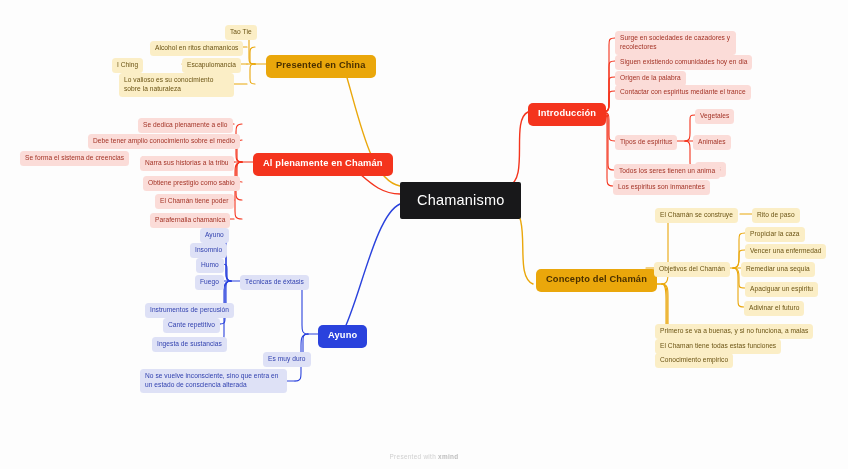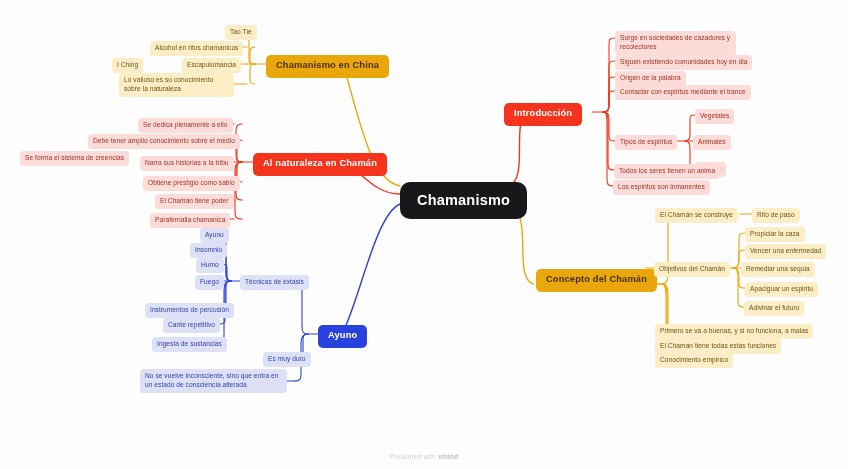--- a/index.html
+++ b/index.html
@@ -24,23 +24,23 @@
     position: absolute;
     white-space: nowrap;
     line-height: 1.25;
     z-index: 3;
   }
   
   .root {
     background: #18181a;
     color: #ffffff;
     font-size: 14.5px;
-    font-weight: 700;
+    font-weight: 400;
     padding: 9px 17px 10px 17px;
-    border-radius: 10px;
+    border-radius: 2px;
     letter-spacing: .2px;
   }
   
   .branch {
     font-size: 9.3px;
     font-weight: bold;
     padding: 5px 10px 6px 10px;
     border-radius: 5px;
     letter-spacing: .15px;
   }
@@ -173,33 +173,33 @@
         <path d="M 733 268 C 739 268 739 263 739 258 L 739 255 C 739 251 739 250 745 250"></path>
         <path d="M 733 268 L 741 268"></path>
         <path d="M 733 268 C 739 268 739 273 739 278 L 739 283 C 739 287 739 288 745 288"></path>
         <path d="M 733 268 C 738 268 738 274 738 280 L 738 300 C 738 305 738 307 744 307"></path>
       </g>
     </g>
   </svg>
 
   <div class="node root" style="left:400px; top:182px;">Chamanismo</div>
 
-  <div class="node branch gold" style="left:266px; top:55px;">Chamanismo en China</div>
+  <div class="node branch gold" style="left:266px; top:55px;">Presented en China</div>
 
   <div class="node leaf gold" style="left:225px; top:25px;">Tao Tie</div>
 
   <div class="node leaf gold" style="left:150px; top:41px;">Alcohol en ritos chamanicos</div>
 
   <div class="node leaf gold" style="left:182px; top:58px;">Escapulomancia</div>
 
   <div class="node leaf gold" style="left:112px; top:58px;">I Ching</div>
 
   <div class="node leaf gold wrap" style="left:119px; top:73px; width:115px;">Lo valioso es su conocimiento sobre la naturaleza</div>
 
-  <div class="node branch red" style="left:253px; top:153px;">Al naturaleza en Chamán</div>
+  <div class="node branch red" style="left:253px; top:153px;">Al plenamente en Chamán</div>
 
   <div class="node leaf red" style="left:138px; top:118px;">Se dedica plenamente a ello</div>
 
   <div class="node leaf red" style="left:88px; top:134px;">Debe tener amplio conocimiento sobre el medio</div>
 
   <div class="node leaf red" style="left:140px; top:156px;">Narra sus historias a la tribu</div>
 
   <div class="node leaf red" style="left:20px; top:151px;">Se forma el sistema de creencias</div>
 
   <div class="node leaf red" style="left:143px; top:176px;">Obtiene prestigio como sabio</div>
@@ -223,21 +223,21 @@
   <div class="node leaf blue" style="left:145px; top:303px;">Instrumentos de percusión</div>
 
   <div class="node leaf blue" style="left:163px; top:318px;">Cante repetitivo</div>
 
   <div class="node leaf blue" style="left:152px; top:337px;">Ingesta de sustancias</div>
 
   <div class="node leaf blue" style="left:263px; top:352px;">Es muy duro</div>
 
   <div class="node leaf blue wrap" style="left:140px; top:369px; width:147px;">No se vuelve inconsciente, sino que entra en un estado de consciencia alterada</div>
 
-  <div class="node branch red" style="left:504px; top:103px;">Introducción</div>
+  <div class="node branch red" style="left:528px; top:103px;">Introducción</div>
 
   <div class="node leaf red wrap" style="left:615px; top:31px; width:121px;">Surge en sociedades de cazadores y recolectores</div>
 
   <div class="node leaf red" style="left:615px; top:55px;">Siguen existiendo comunidades hoy en dia</div>
 
   <div class="node leaf red" style="left:615px; top:71px;">Origen de la palabra</div>
 
   <div class="node leaf red" style="left:615px; top:85px;">Contactar con espiritus mediante el trance</div>
 
   <div class="node leaf red" style="left:615px; top:135px;">Tipos de espiritus</div>

